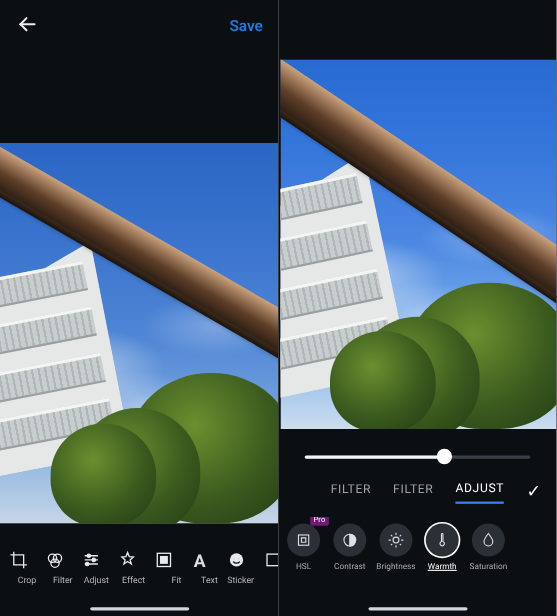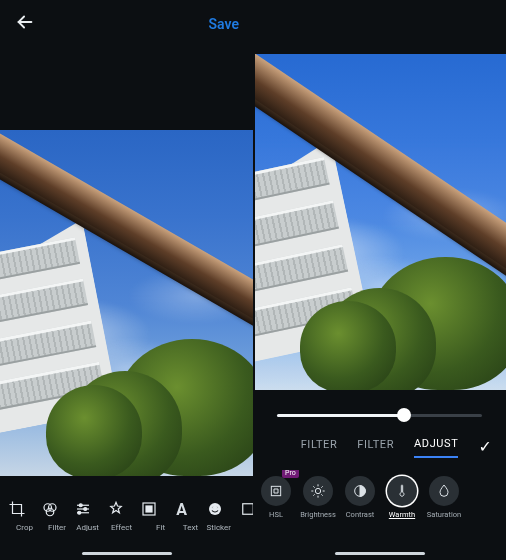--- a/index.html
+++ b/index.html
@@ -454,46 +454,46 @@
             <svg viewBox="0 0 24 24">
               <rect x="5" y="5" width="14" height="14"></rect>
               <path d="M9 9h6v6H9z"></path>
             </svg>
           </div>
         <div class="albl">HSL</div>
       </div>
       <div class="adj">
         <div class="circ">
             <svg viewBox="0 0 24 24">
+              <circle cx="12" cy="12" r="8"></circle>
+              <path d="M12 4v16a8 8 0 0 0 0-16z" fill="#dce2e7"></path>
+            </svg>
+          </div>
+        <div class="albl">Contrast</div>
+      </div>
+      <div class="adj">
+        <div class="circ">
+            <svg viewBox="0 0 24 24">
               <circle cx="12" cy="12" r="4"></circle>
               <path d="M12 2v3M12 19v3M2 12h3M19 12h3M5 5l2 2M17 17l2 2M19 5l-2 2M7 17l-2 2"></path>
             </svg>
           </div>
         <div class="albl">Brightness</div>
       </div>
+      <div class="adj active">
+        <div class="circ">
+            <svg viewBox="0 0 24 24">
+              <path d="M11 4v10a3 3 0 1 0 2 0V4a1 1 0 0 0-2 0z"></path>
+            </svg>
+          </div>
+        <div class="albl">Warmth</div>
+      </div>
       <div class="adj">
         <div class="circ">
             <svg viewBox="0 0 24 24">
-              <circle cx="12" cy="12" r="8"></circle>
-              <path d="M12 4v16a8 8 0 0 0 0-16z" fill="#dce2e7"></path>
-            </svg>
-          </div>
-        <div class="albl">Contrast</div>
-      </div>
-      <div class="adj active">
-        <div class="circ">
-            <svg viewBox="0 0 24 24">
-              <path d="M11 4v10a3 3 0 1 0 2 0V4a1 1 0 0 0-2 0z"></path>
-            </svg>
-          </div>
-        <div class="albl">Warmth</div>
-      </div>
-      <div class="adj">
-        <div class="circ">
-            <svg viewBox="0 0 24 24">
               <path d="M12 3c4 5 6 8 6 11a6 6 0 0 1-12 0c0-3 2-6 6-11z"></path>
             </svg>
           </div>
         <div class="albl">Saturation</div>
       </div>
     </div>
     <div class="home-ind"></div>
   </div>
 
 </div>

